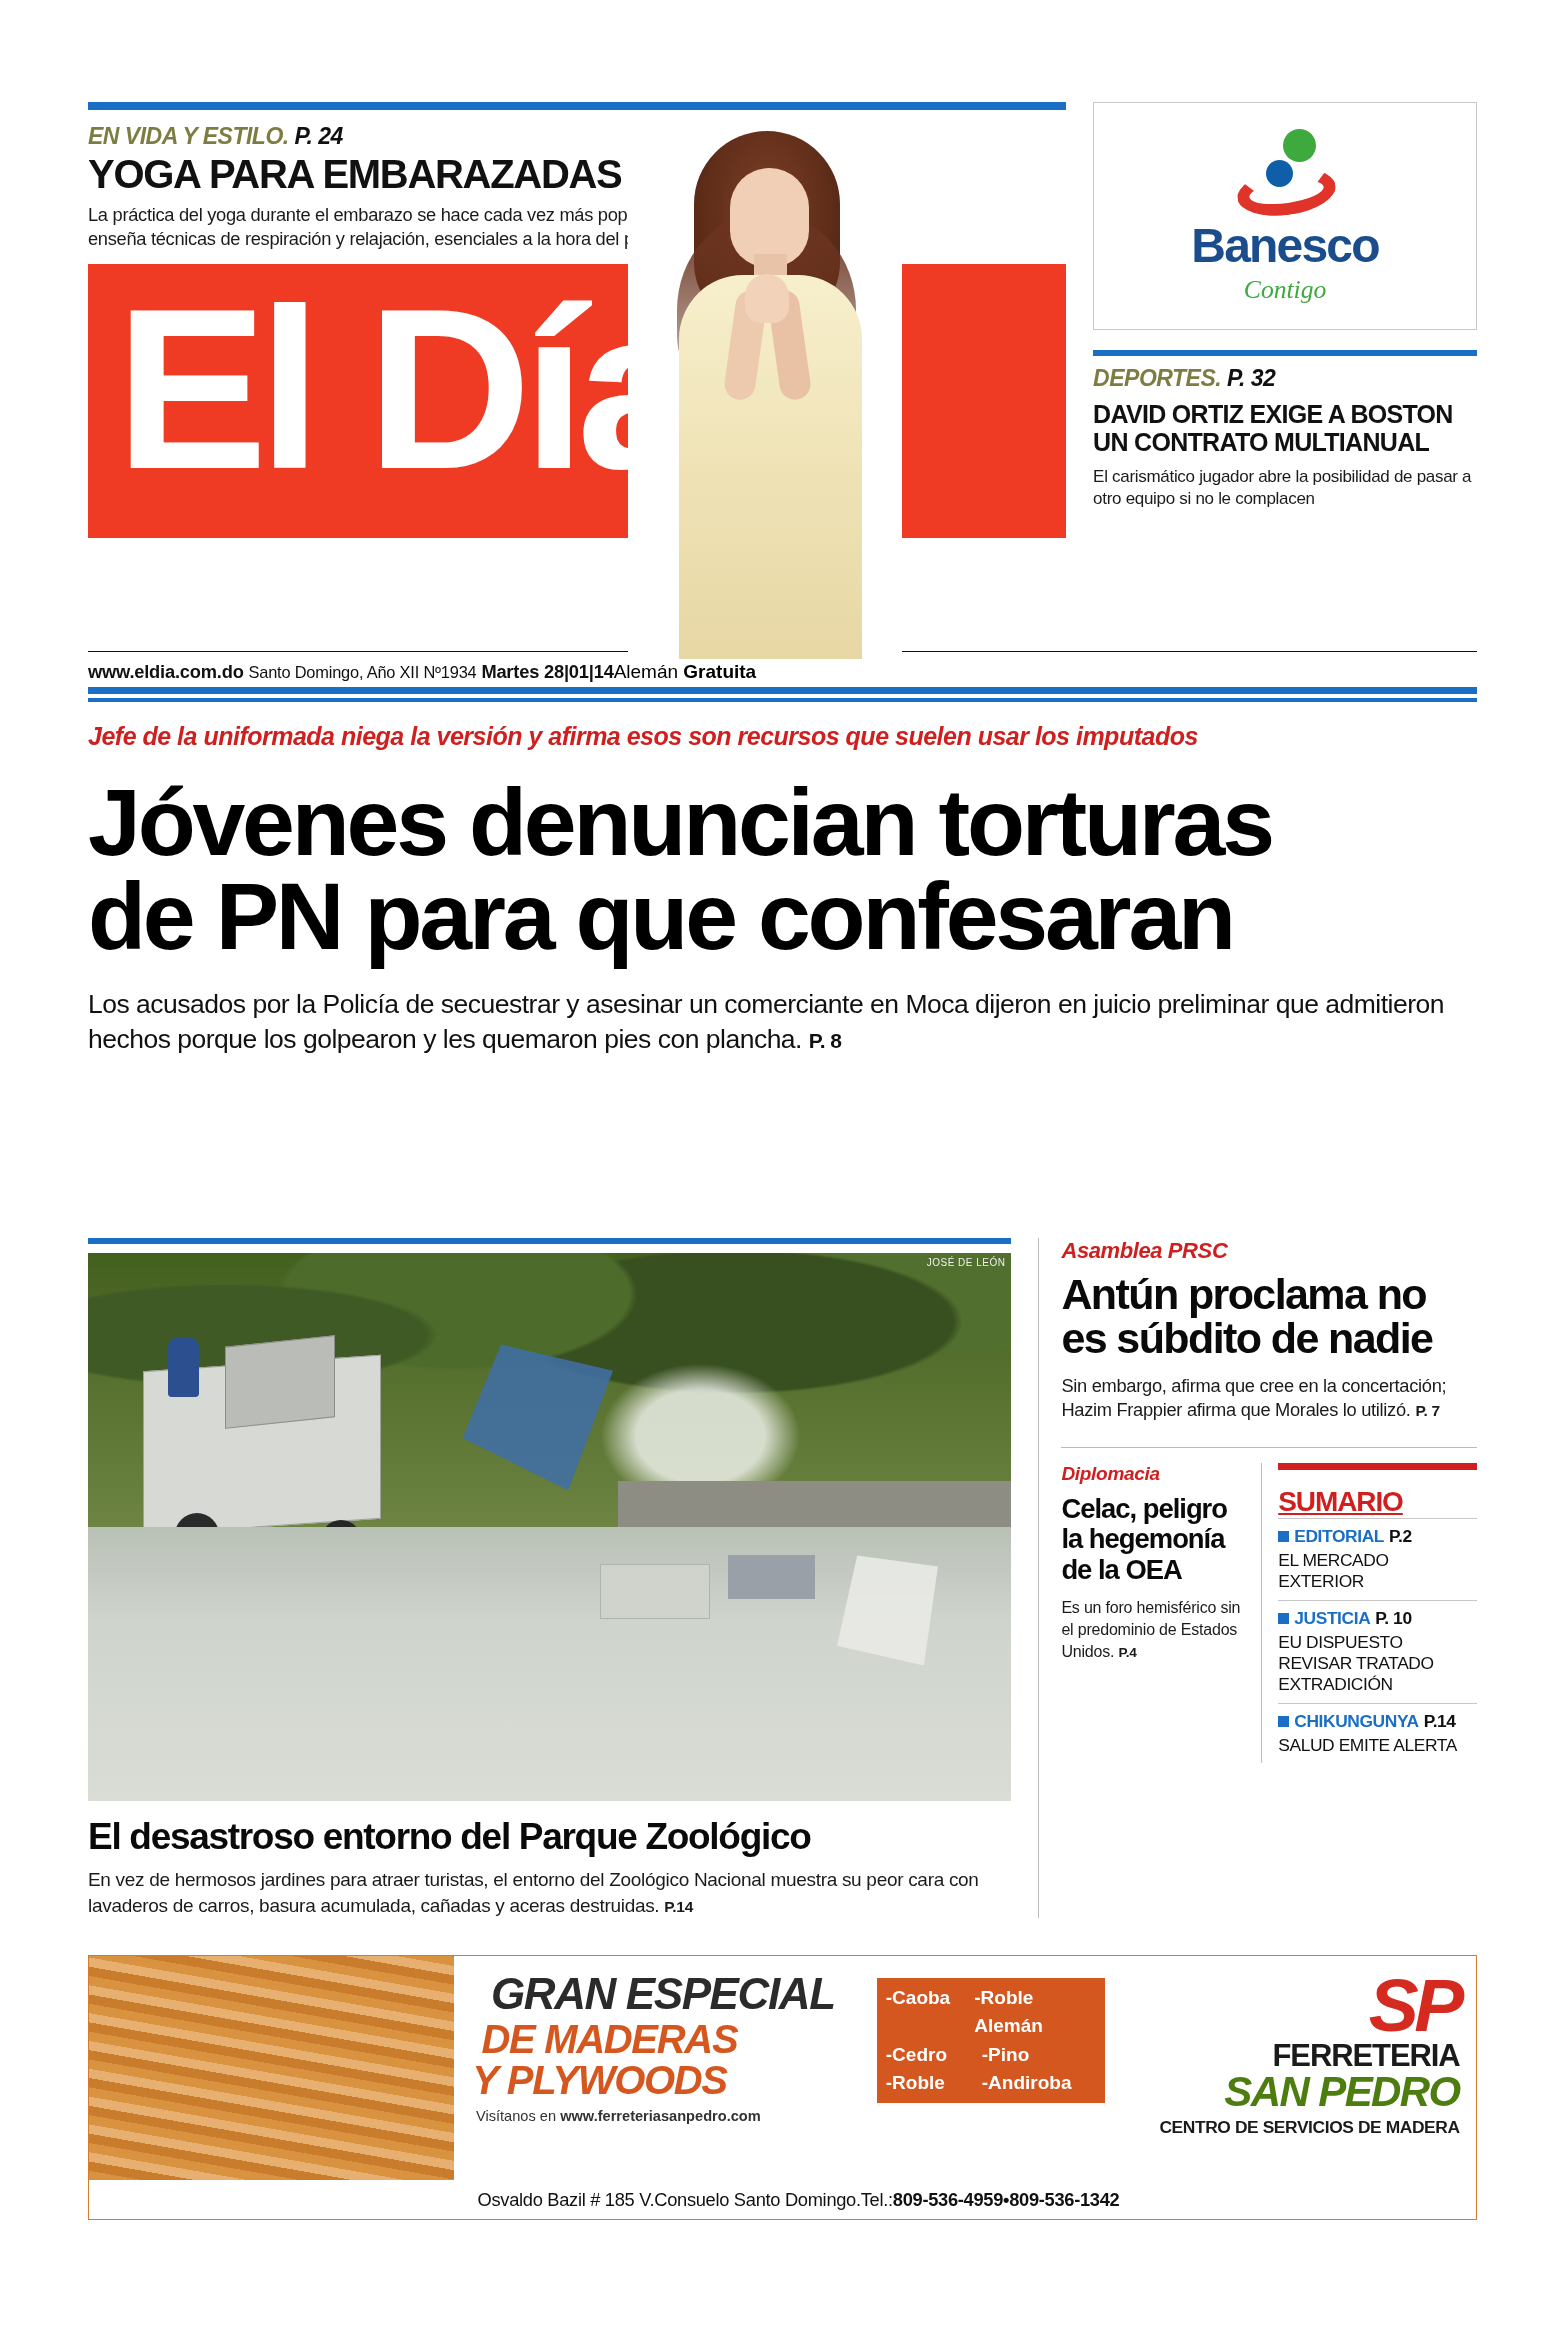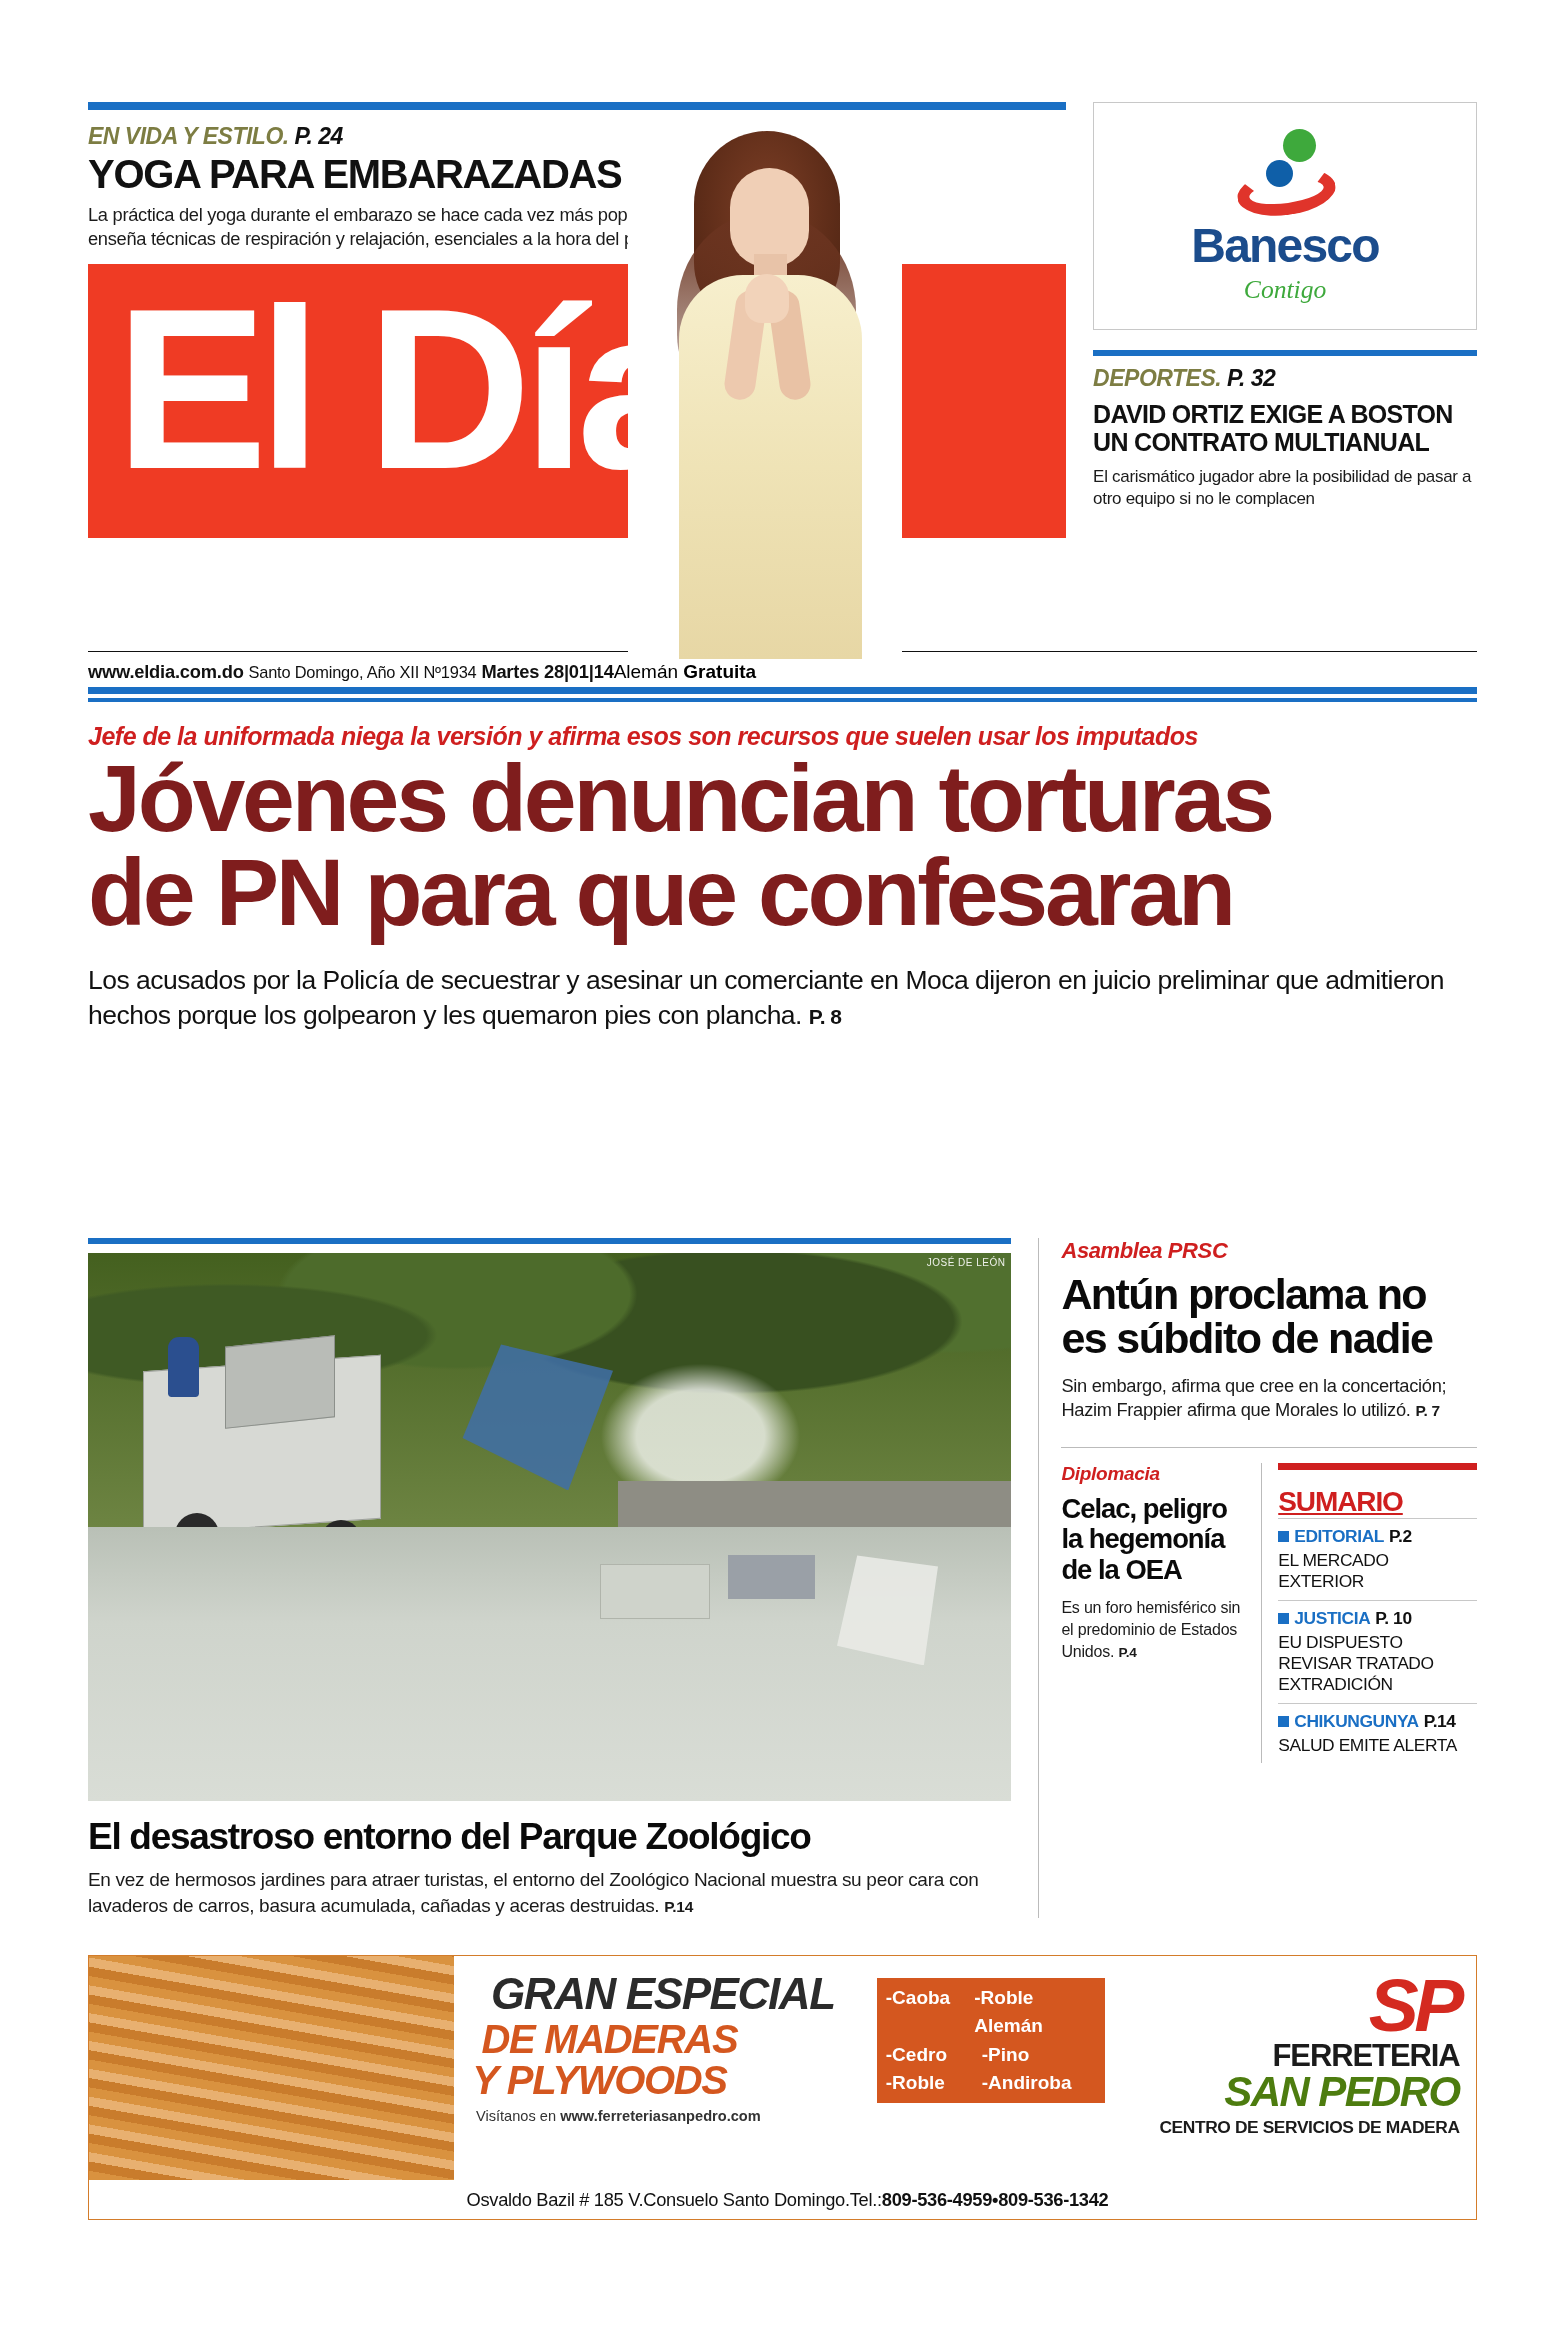--- a/index.html
+++ b/index.html
@@ -217,22 +217,22 @@
   .lead {
     position: absolute; left: 88px; top: 722px; width: 1389px;
   }
   .lead-kicker {
     font-family: "Liberation Sans", sans-serif;
     font-weight: bold; font-style: italic;
     font-size: 25px; color: #cf1f1f; letter-spacing: -0.5px;
   }
   .lead-title {
     font-family: "Liberation Sans", sans-serif;
-    font-weight: bold; font-size: 95px; color: #7f1d1d;
-    line-height: 0.99; letter-spacing: -3.2px; margin-top: 0;
+    font-weight: bold; font-size: 95px; color: #000000;
+    line-height: 0.99; letter-spacing: -3.2px; margin-top: 24px;
   }
   .lead-deck {
     font-size: 26.5px; line-height: 1.3; color: #111; margin-top: 24px;
     letter-spacing: -0.5px;
   }
   .lead-deck .pg { font-weight: bold; font-size: 21px; }
 
   
   .lower {
     position: absolute; left: 88px; top: 1238px; width: 1389px;
@@ -401,21 +401,21 @@
   }
   .sp-sanpedro {
     font-weight: bold; font-style: italic; font-size: 42px; color: #4d7c0f;
     letter-spacing: -1.6px; line-height: 1.0;
   }
   .sp-centro {
     font-weight: bold; font-size: 17.4px; color: #1b1b1b; letter-spacing: -0.4px;
     margin-top: 3.7px;
   }
   .ba-bottom {
-    position: absolute; left: 5px; bottom: 0; width: 100%; height: 38px;
+    position: absolute; left: 16px; bottom: 0; width: 100%; height: 38px;
     display: flex; align-items: center; justify-content: center;
     font-size: 18.3px; color: #111; letter-spacing: -0.3px;
   }
   .ba-bottom b { font-weight: bold; }
 </style>
 </head>
 <body>
 
 <div class="page">
 

